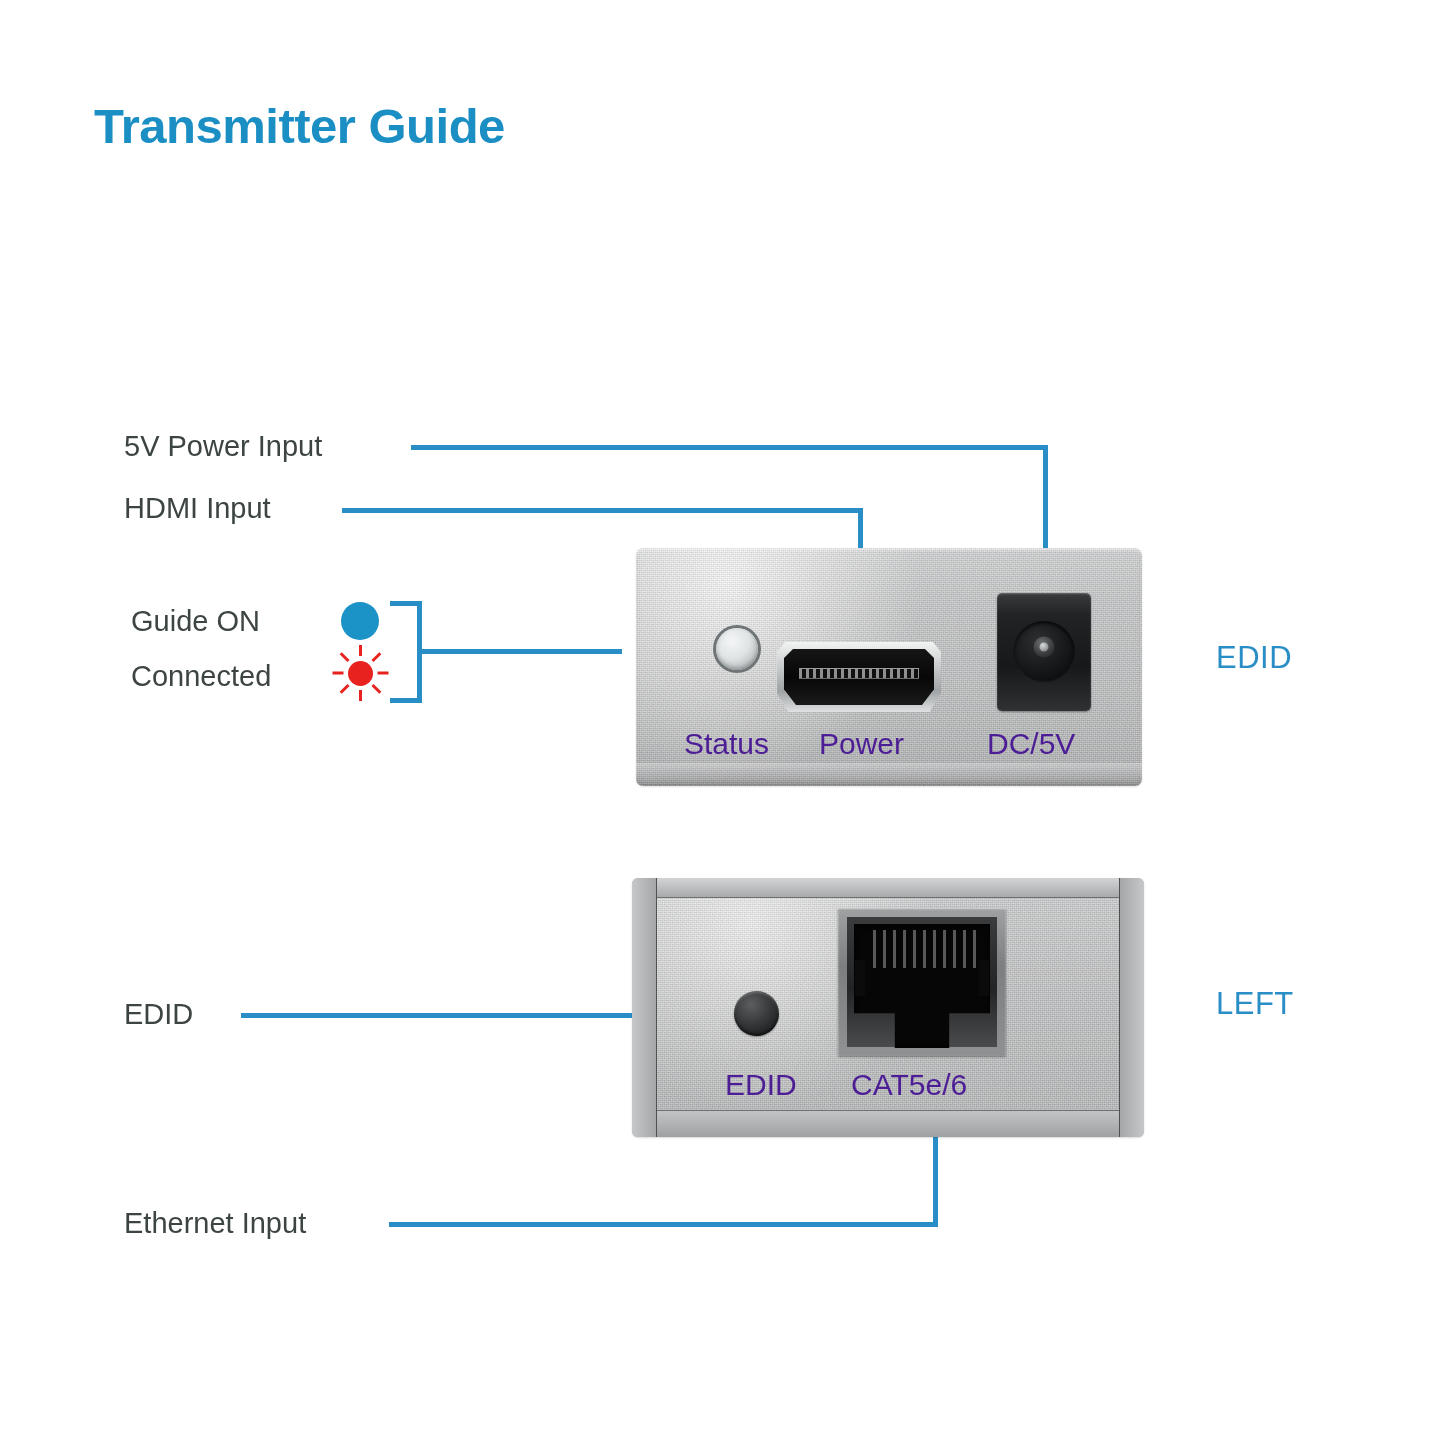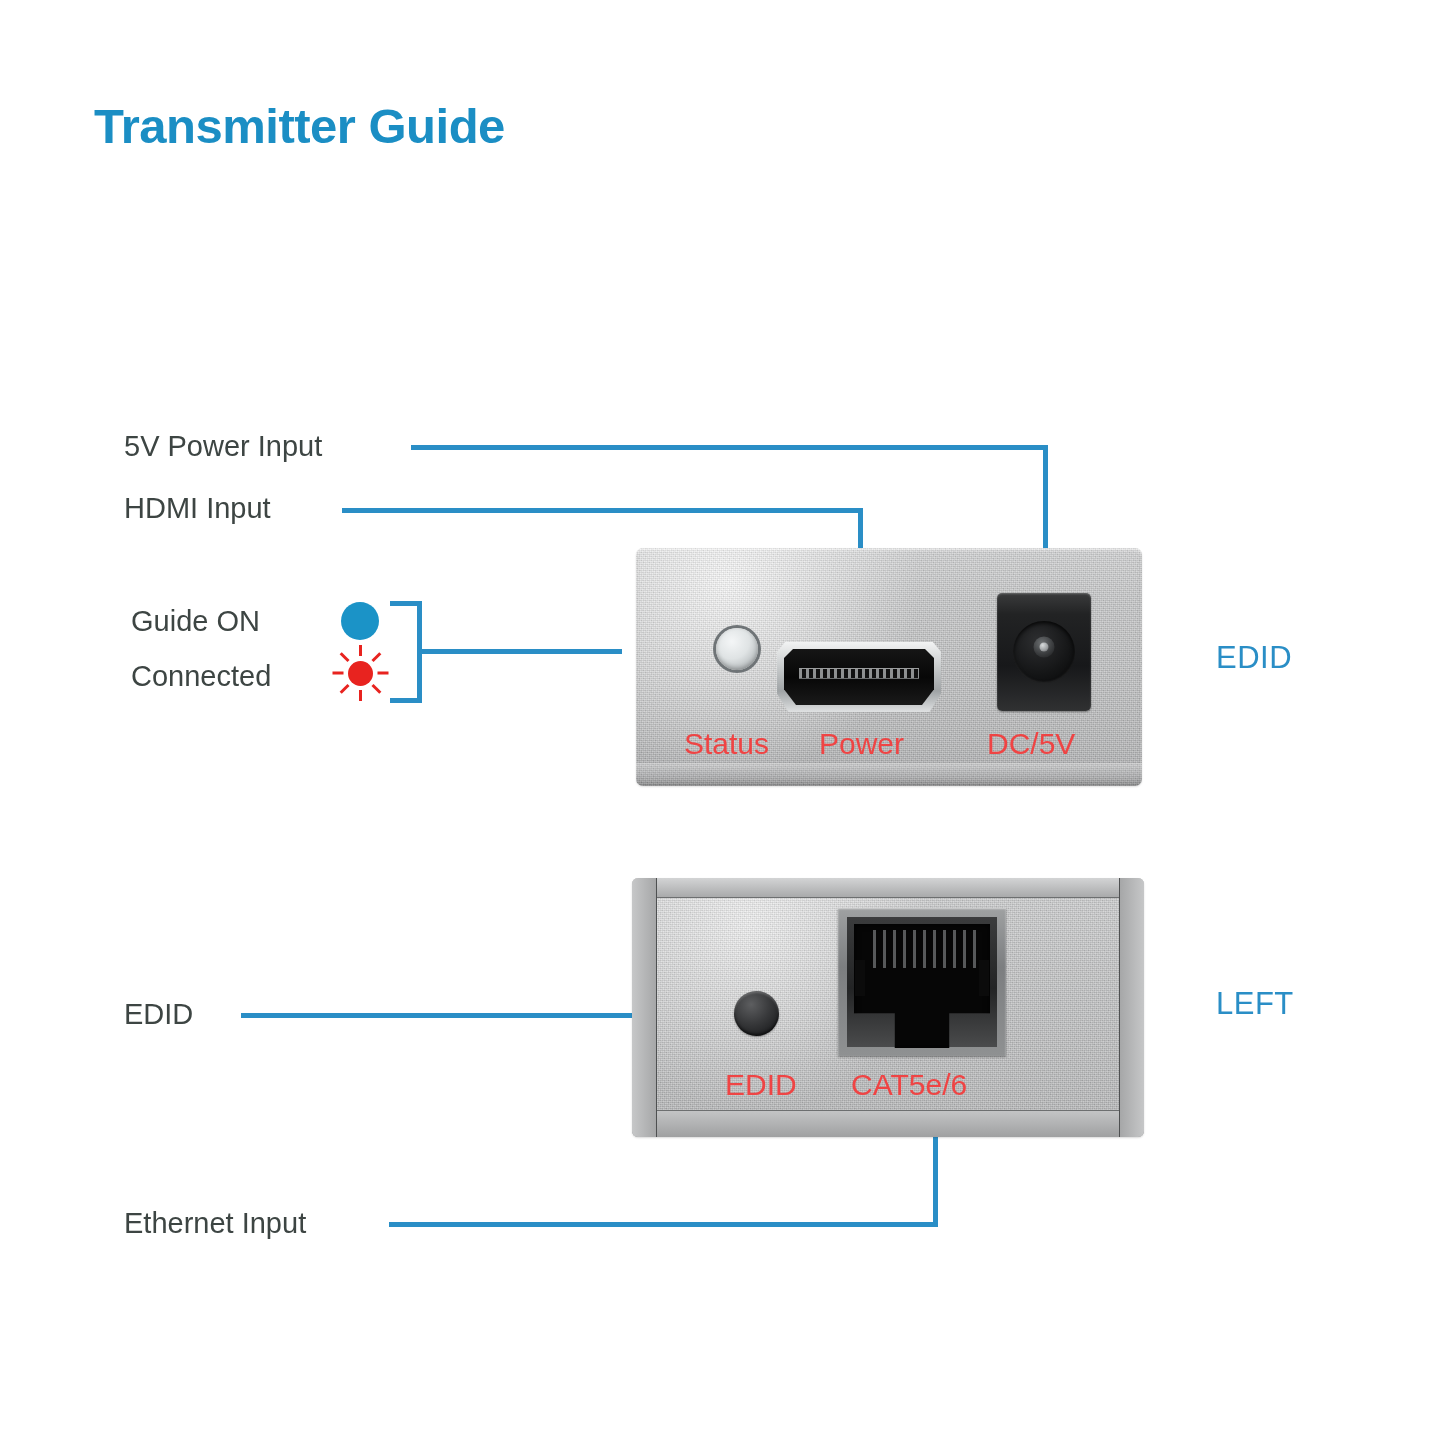--- a/index.html
+++ b/index.html
@@ -238,21 +238,21 @@
     width: 9px;
     height: 9px;
     border-radius: 50%;
     background: radial-gradient(circle at 35% 30%, #d9dcdd 0%, #9a9d9f 60%, #55585a 100%);
   }
 
   
   .panel-text {
     position: absolute;
     font-size: 30px;
-    color: #ef4444;
+    color: #4c1d95;
     white-space: nowrap;
     font-family: "Liberation Sans", sans-serif;
   }
 
   
   #device-left {
     position: absolute;
     left: 632px;
     top: 878px;
     width: 512px;

